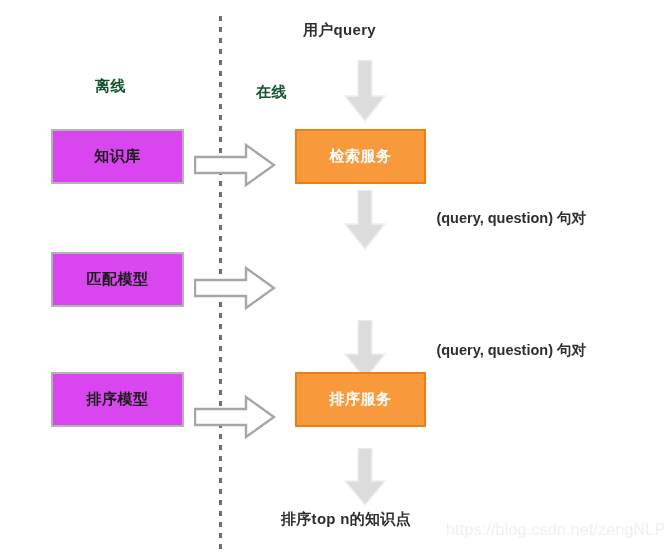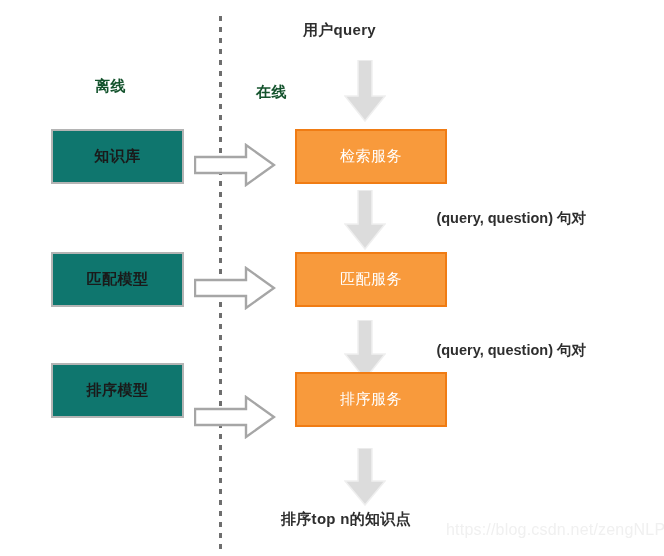--- a/index.html
+++ b/index.html
@@ -40,44 +40,44 @@
     font-weight: bold;
     color: #14532d;
     letter-spacing: 0.5px;
     white-space: nowrap;
   }
 
   
   .grey-box {
     width: 133px;
     height: 55px;
-    background: #0f766e;
+    background: #d946ef;
     border: 2px solid #b4b4b4;
     box-sizing: border-box;
     display: flex;
     align-items: center;
     justify-content: center;
     font-size: 15px;
     font-weight: bold;
     color: #1a1a1a;
     letter-spacing: 0.5px;
   }
 
   
   .orange-box {
-    width: 152px;
+    width: 131px;
     height: 55px;
     background: #f89a3c;
     border: 2px solid #f07c14;
     box-sizing: border-box;
     display: flex;
     align-items: center;
     justify-content: center;
     font-size: 15px;
-    font-weight: normal;
+    font-weight: bold;
     color: #ffffff;
     letter-spacing: 0.5px;
   }
 
   
   .hollow-arrow { width: 82px; height: 44px; }
 
   
   .down-arrow { width: 42px; }
 
@@ -148,32 +148,29 @@
   <div class="abs grey-box" style="left:51px; top:252px;">
     <span>匹配模型</span>
   </div>
 
   <div class="abs" style="left:194px; top:266px;">
     <svg class="hollow-arrow" width="82" height="44" viewBox="0 0 82 44">
       <polygon points="1,14 52,14 52,2 80,22 52,42 52,30 1,30" fill="#ffffff" stroke="#a6a6a6" stroke-width="2.4" stroke-linejoin="miter"></polygon>
     </svg>
   </div>
 
-  <div class="abs orange-box" style="left:295px; top:252px;">
-    <span>匹配服务</span>
-  </div>
 
   <div class="abs" style="left:344px; top:320px;">
     <svg class="down-arrow" width="42" height="60" viewBox="0 0 42 60">
       <polygon points="14,0 28,0 28,34 41,34 21,59 1,34 14,34" fill="#dcdcdc" stroke="#efefef" stroke-width="1.5"></polygon>
     </svg>
   </div>
   <div class="abs flow-note" style="left:396px; top:340px;">(query, question) 句对</div>
 
-  <div class="abs grey-box" style="left:51px; top:363px;">
+  <div class="abs grey-box" style="left:51px; top:372px;">
     <span>排序模型</span>
   </div>
 
   <div class="abs" style="left:194px; top:395px;">
     <svg class="hollow-arrow" width="82" height="44" viewBox="0 0 82 44">
       <polygon points="1,14 52,14 52,2 80,22 52,42 52,30 1,30" fill="#ffffff" stroke="#a6a6a6" stroke-width="2.4" stroke-linejoin="miter"></polygon>
     </svg>
   </div>
 
   <div class="abs orange-box" style="left:295px; top:372px;">

